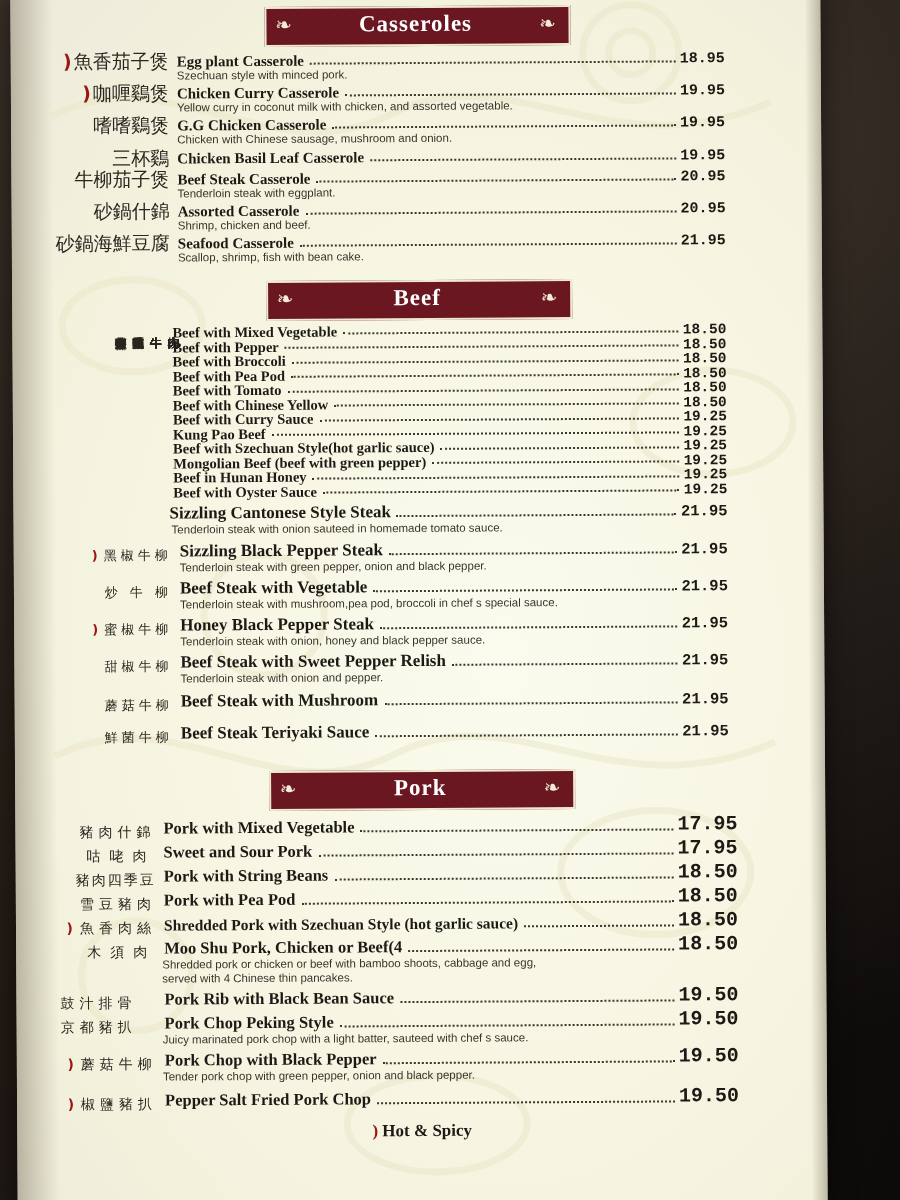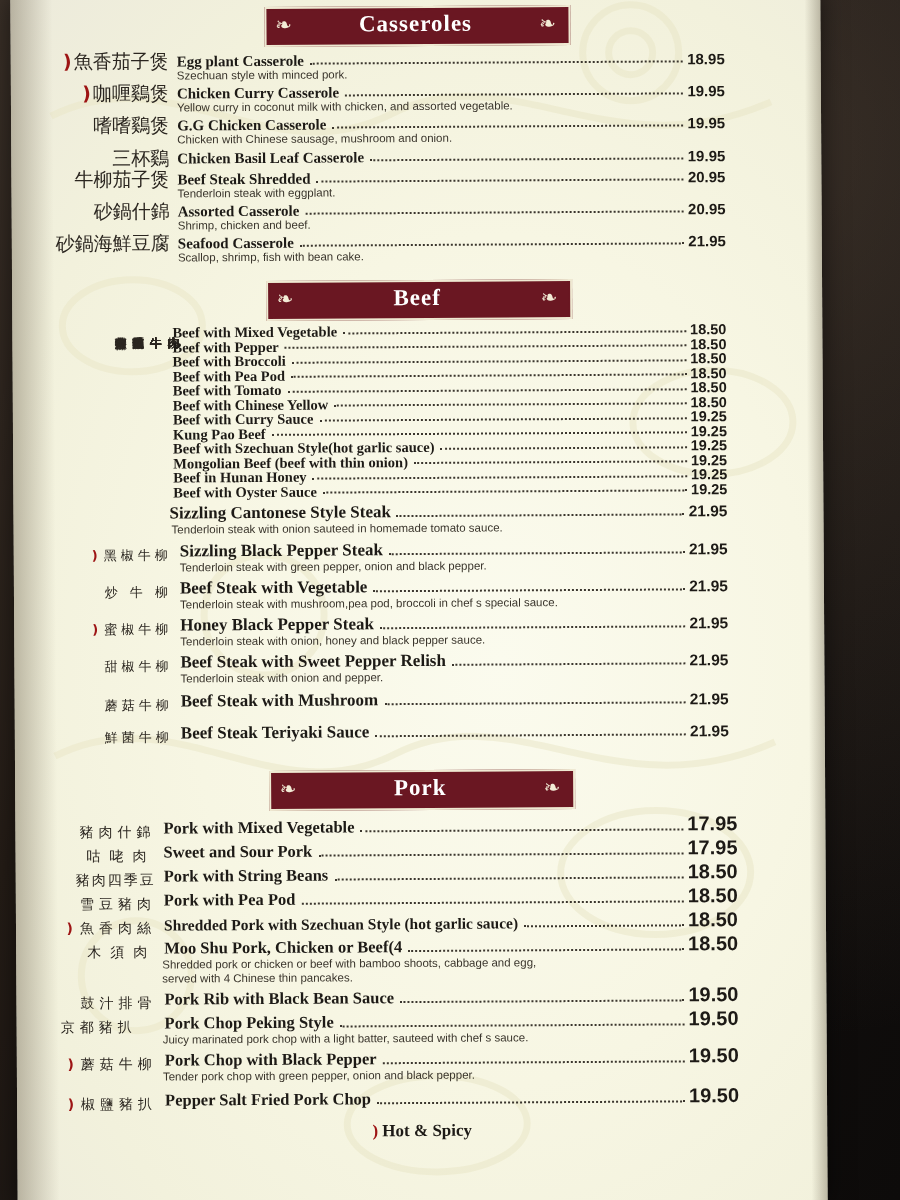--- a/index.html
+++ b/index.html
@@ -61,21 +61,21 @@
     width:120px;flex:0 0 120px;text-align:right;padding-right:8px;
     font-size:13px;color:#2b2620;line-height:1.0;white-space:nowrap;
     font-family:"DejaVu Sans", sans-serif;
   }
   .cn .spicy{color:#9d1414;font-weight:bold;margin-right:2px;}
   .nm{
     font-weight:bold;color:#1d1a16;white-space:nowrap;
     font-family:"Liberation Serif", serif;
   }
   .dots{flex:1 1 auto;border-bottom:2px dotted #3b362e;margin:0 4px 5px 6px;height:1px;}
-  .pr{font-weight:bold;color:#1d1a16;font-family:Liberation Sans, sans-serif;white-space:nowrap;}
+  .pr{font-weight:bold;color:#1d1a16;font-family:Liberation Mono, monospace;white-space:nowrap;}
   .desc{
     color:#3a352c;font-size:11.5px;line-height:1.15;
     font-family:"Liberation Sans", sans-serif;
   }
 
   
   .cas .row{margin-bottom:0;}
   .cas .cn{width:120px;font-size:19px;}
   .cas .nm{font-size:15px;}
   .cas .pr{font-size:15px;}
@@ -173,21 +173,21 @@
 
           <div class="row">
             <div class="cn">三杯鷄</div>
             <div class="nm">Chicken Basil Leaf Casserole</div>
             <div class="dots"></div>
             <div class="pr">19.95</div>
           </div>
 
           <div class="row" style="margin-top:2px;">
             <div class="cn">牛柳茄子煲</div>
-            <div class="nm">Beef Steak Shredded</div>
+            <div class="nm">Beef Steak Casserole</div>
             <div class="dots"></div>
             <div class="pr">20.95</div>
           </div>
           <div class="desc">Tenderloin steak with eggplant.</div>
 
           <div class="row">
             <div class="cn">砂鍋什錦</div>
             <div class="nm">Assorted Casserole</div>
             <div class="dots"></div>
             <div class="pr">20.95</div>
@@ -261,21 +261,21 @@
               <div class="nm">Kung Pao Beef</div>
               <div class="dots"></div>
               <div class="pr">19.25</div>
             </div>
             <div class="row">
               <div class="nm">Beef with Szechuan Style(hot garlic sauce)</div>
               <div class="dots"></div>
               <div class="pr">19.25</div>
             </div>
             <div class="row">
-              <div class="nm">Mongolian Beef (beef with thin onion)</div>
+              <div class="nm">Mongolian Beef (beef with green pepper)</div>
               <div class="dots"></div>
               <div class="pr">19.25</div>
             </div>
             <div class="row">
               <div class="nm">Beef in Hunan Honey</div>
               <div class="dots"></div>
               <div class="pr">19.25</div>
             </div>
             <div class="row">
               <div class="nm">Beef with Oyster Sauce</div>
@@ -388,21 +388,21 @@
           <div class="row">
             <div class="cn" style="letter-spacing:9px;">木須肉</div>
             <div class="nm">Moo Shu Pork, Chicken or Beef(4</div>
             <div class="dots"></div>
             <div class="pr">18.50</div>
           </div>
           <div class="desc" style="white-space:pre-line;">Shredded pork or chicken or beef with bamboo shoots, cabbage and egg,
 served with 4 Chinese thin pancakes.</div>
 
           <div class="row">
-            <div class="cn" style="letter-spacing:5px;">鼓汁排骨</div>
+            <div class="cn" style="letter-spacing:5px;text-align:center;">鼓汁排骨</div>
             <div class="nm">Pork Rib with Black Bean Sauce</div>
             <div class="dots"></div>
             <div class="pr">19.50</div>
           </div>
 
           <div class="row">
             <div class="cn" style="letter-spacing:5px;text-align:center;">京都豬扒</div>
             <div class="nm">Pork Chop Peking Style</div>
             <div class="dots"></div>
             <div class="pr">19.50</div>

